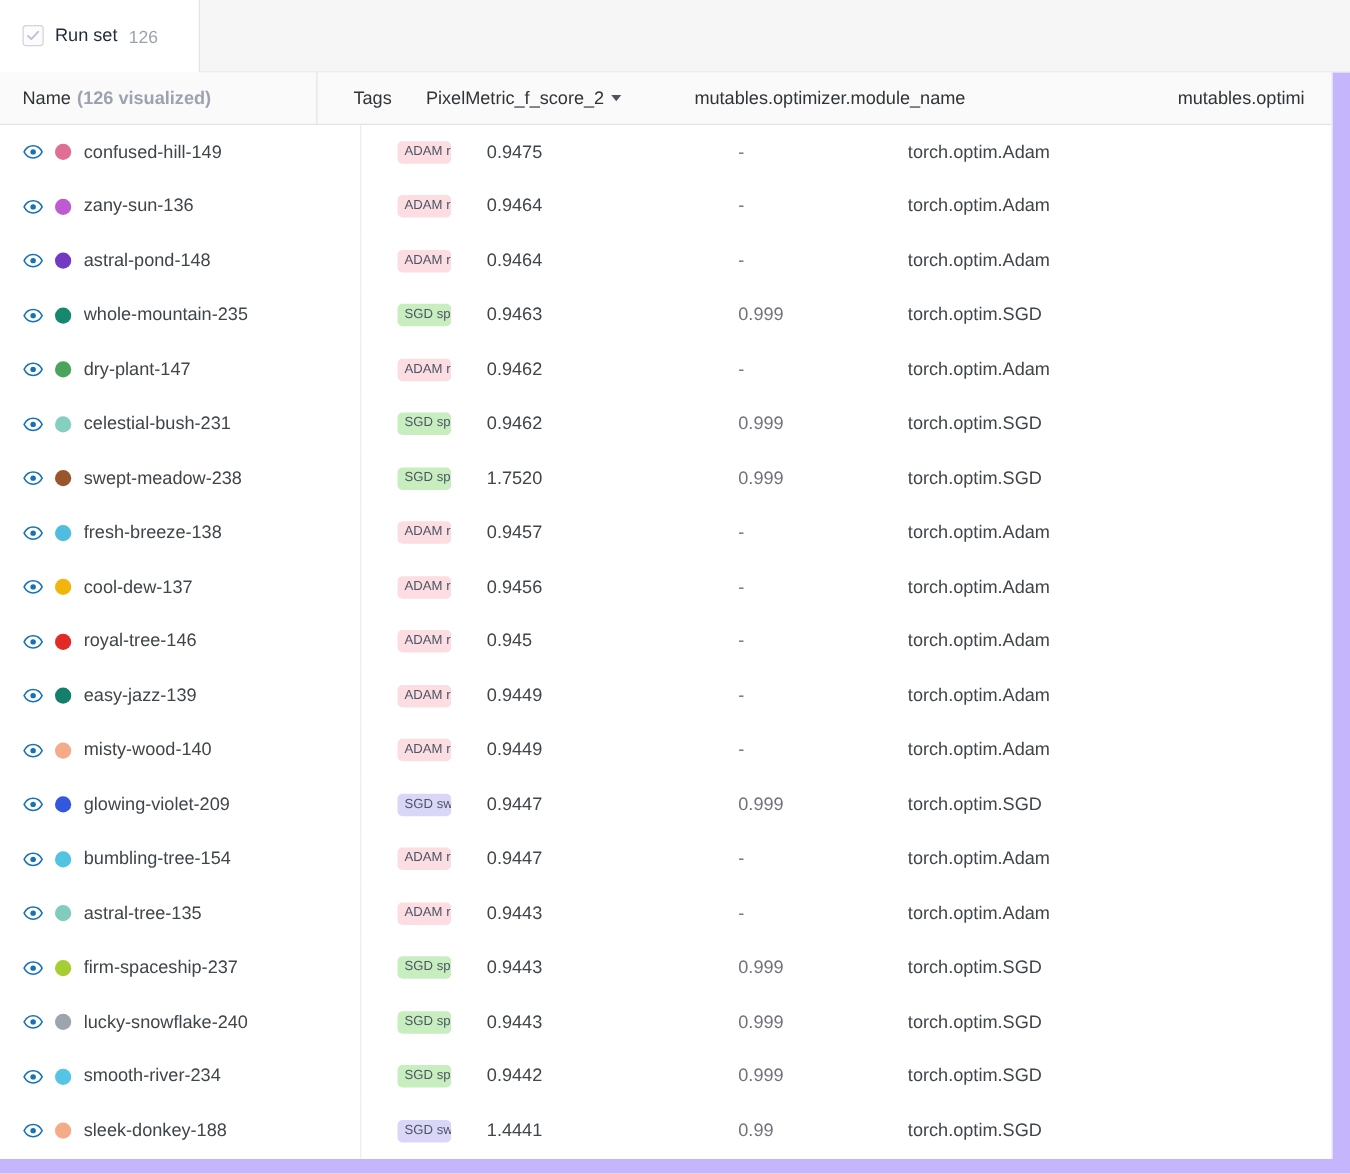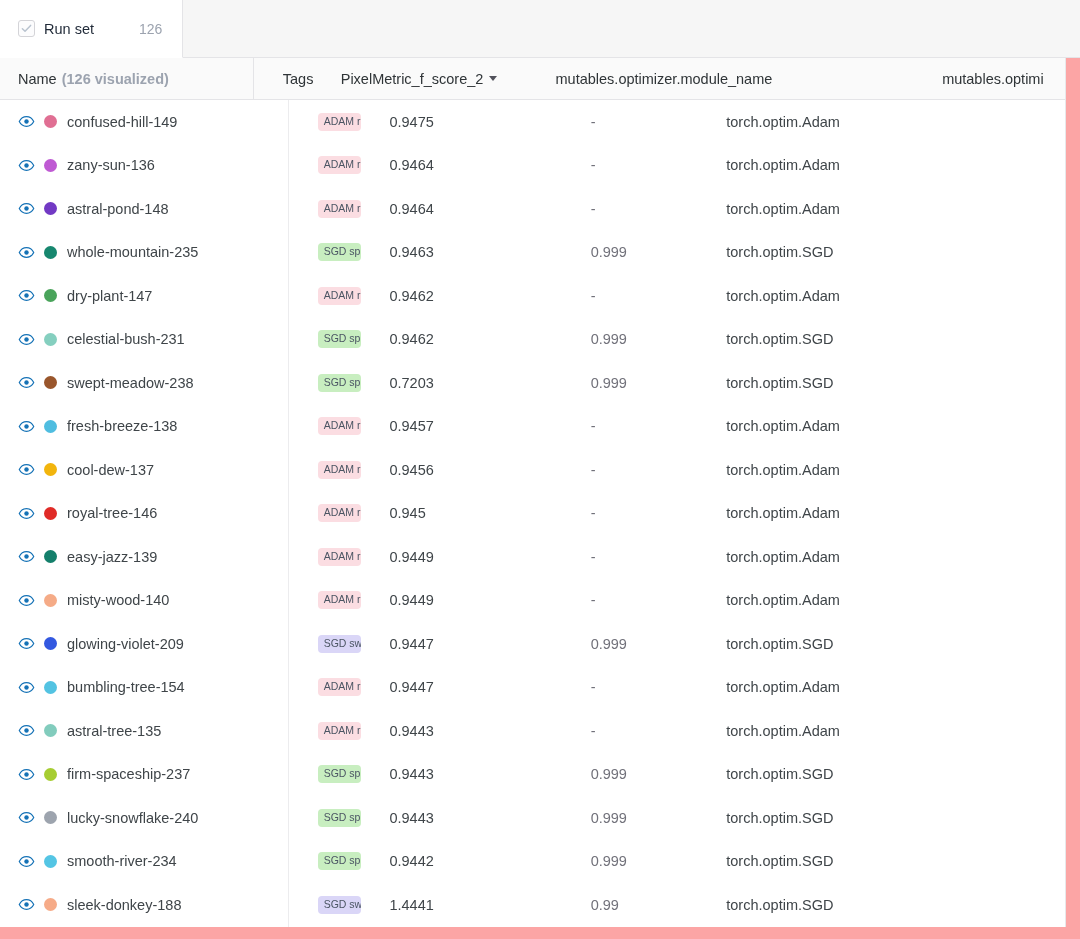--- a/index.html
+++ b/index.html
@@ -8,21 +8,21 @@
     height: 939px;
     background: #ffffff;
     font-family: "Liberation Sans", sans-serif;
     -webkit-font-smoothing: antialiased;
   }
 
   .app {
     position: relative;
     width: 1080px;
     height: 939px;
-    background: #fca5a5;
+    background: #c4b5fd;
     overflow: hidden;
   }
 
   
   .tabstrip {
     position: relative;
     height: 58px;
     background: #f6f6f6;
     border-bottom: 1px solid #e4e4e7;
     display: flex;
@@ -56,21 +56,20 @@
   .tab-label {
     font-size: 14.5px;
     color: #1f2937;
     font-weight: 400;
     white-space: nowrap;
   }
   .tab-count {
     font-size: 14px;
     color: #9ca3af;
     white-space: nowrap;
-    margin-left: 36px;
   }
   .tabstrip-rest { flex: 1 1 auto; background: #f6f6f6; }
 
   
   .table {
     position: relative;
     width: 1066px;
     border-right: 1px solid #e8e8ea;
     background: #ffffff;
   }
@@ -364,21 +363,21 @@
         <path d="M1.8 12C4 7.6 7.8 5.2 12 5.2s8 2.4 10.2 6.8c-2.2 4.4-6 6.8-10.2 6.8S4 16.4 1.8 12Z" fill="none" stroke="#1572b6" stroke-width="1.7"></path>
         <circle cx="12" cy="12" r="3.1" fill="#1572b6"></circle>
       </svg>
       <span class="dot" style="background: rgb(153, 86, 44);"></span>
       <span class="run-name">swept-meadow-238</span>
     </div>
     <div class="cell cell-sep col-tags">
       <span class="tag tag-sgd-sp">SGD sp</span>
     </div>
     <div class="cell col-metric">
-      <span class="val">0.7203</span>
+      <span class="val">1.7520</span>
     </div>
     <div class="cell col-mut1">
       <span class="dash">0.999</span>
     </div>
     <div class="cell col-mut2">
       <span class="val">torch.optim.SGD</span>
     </div>
   </div>
 
   <div class="row">

